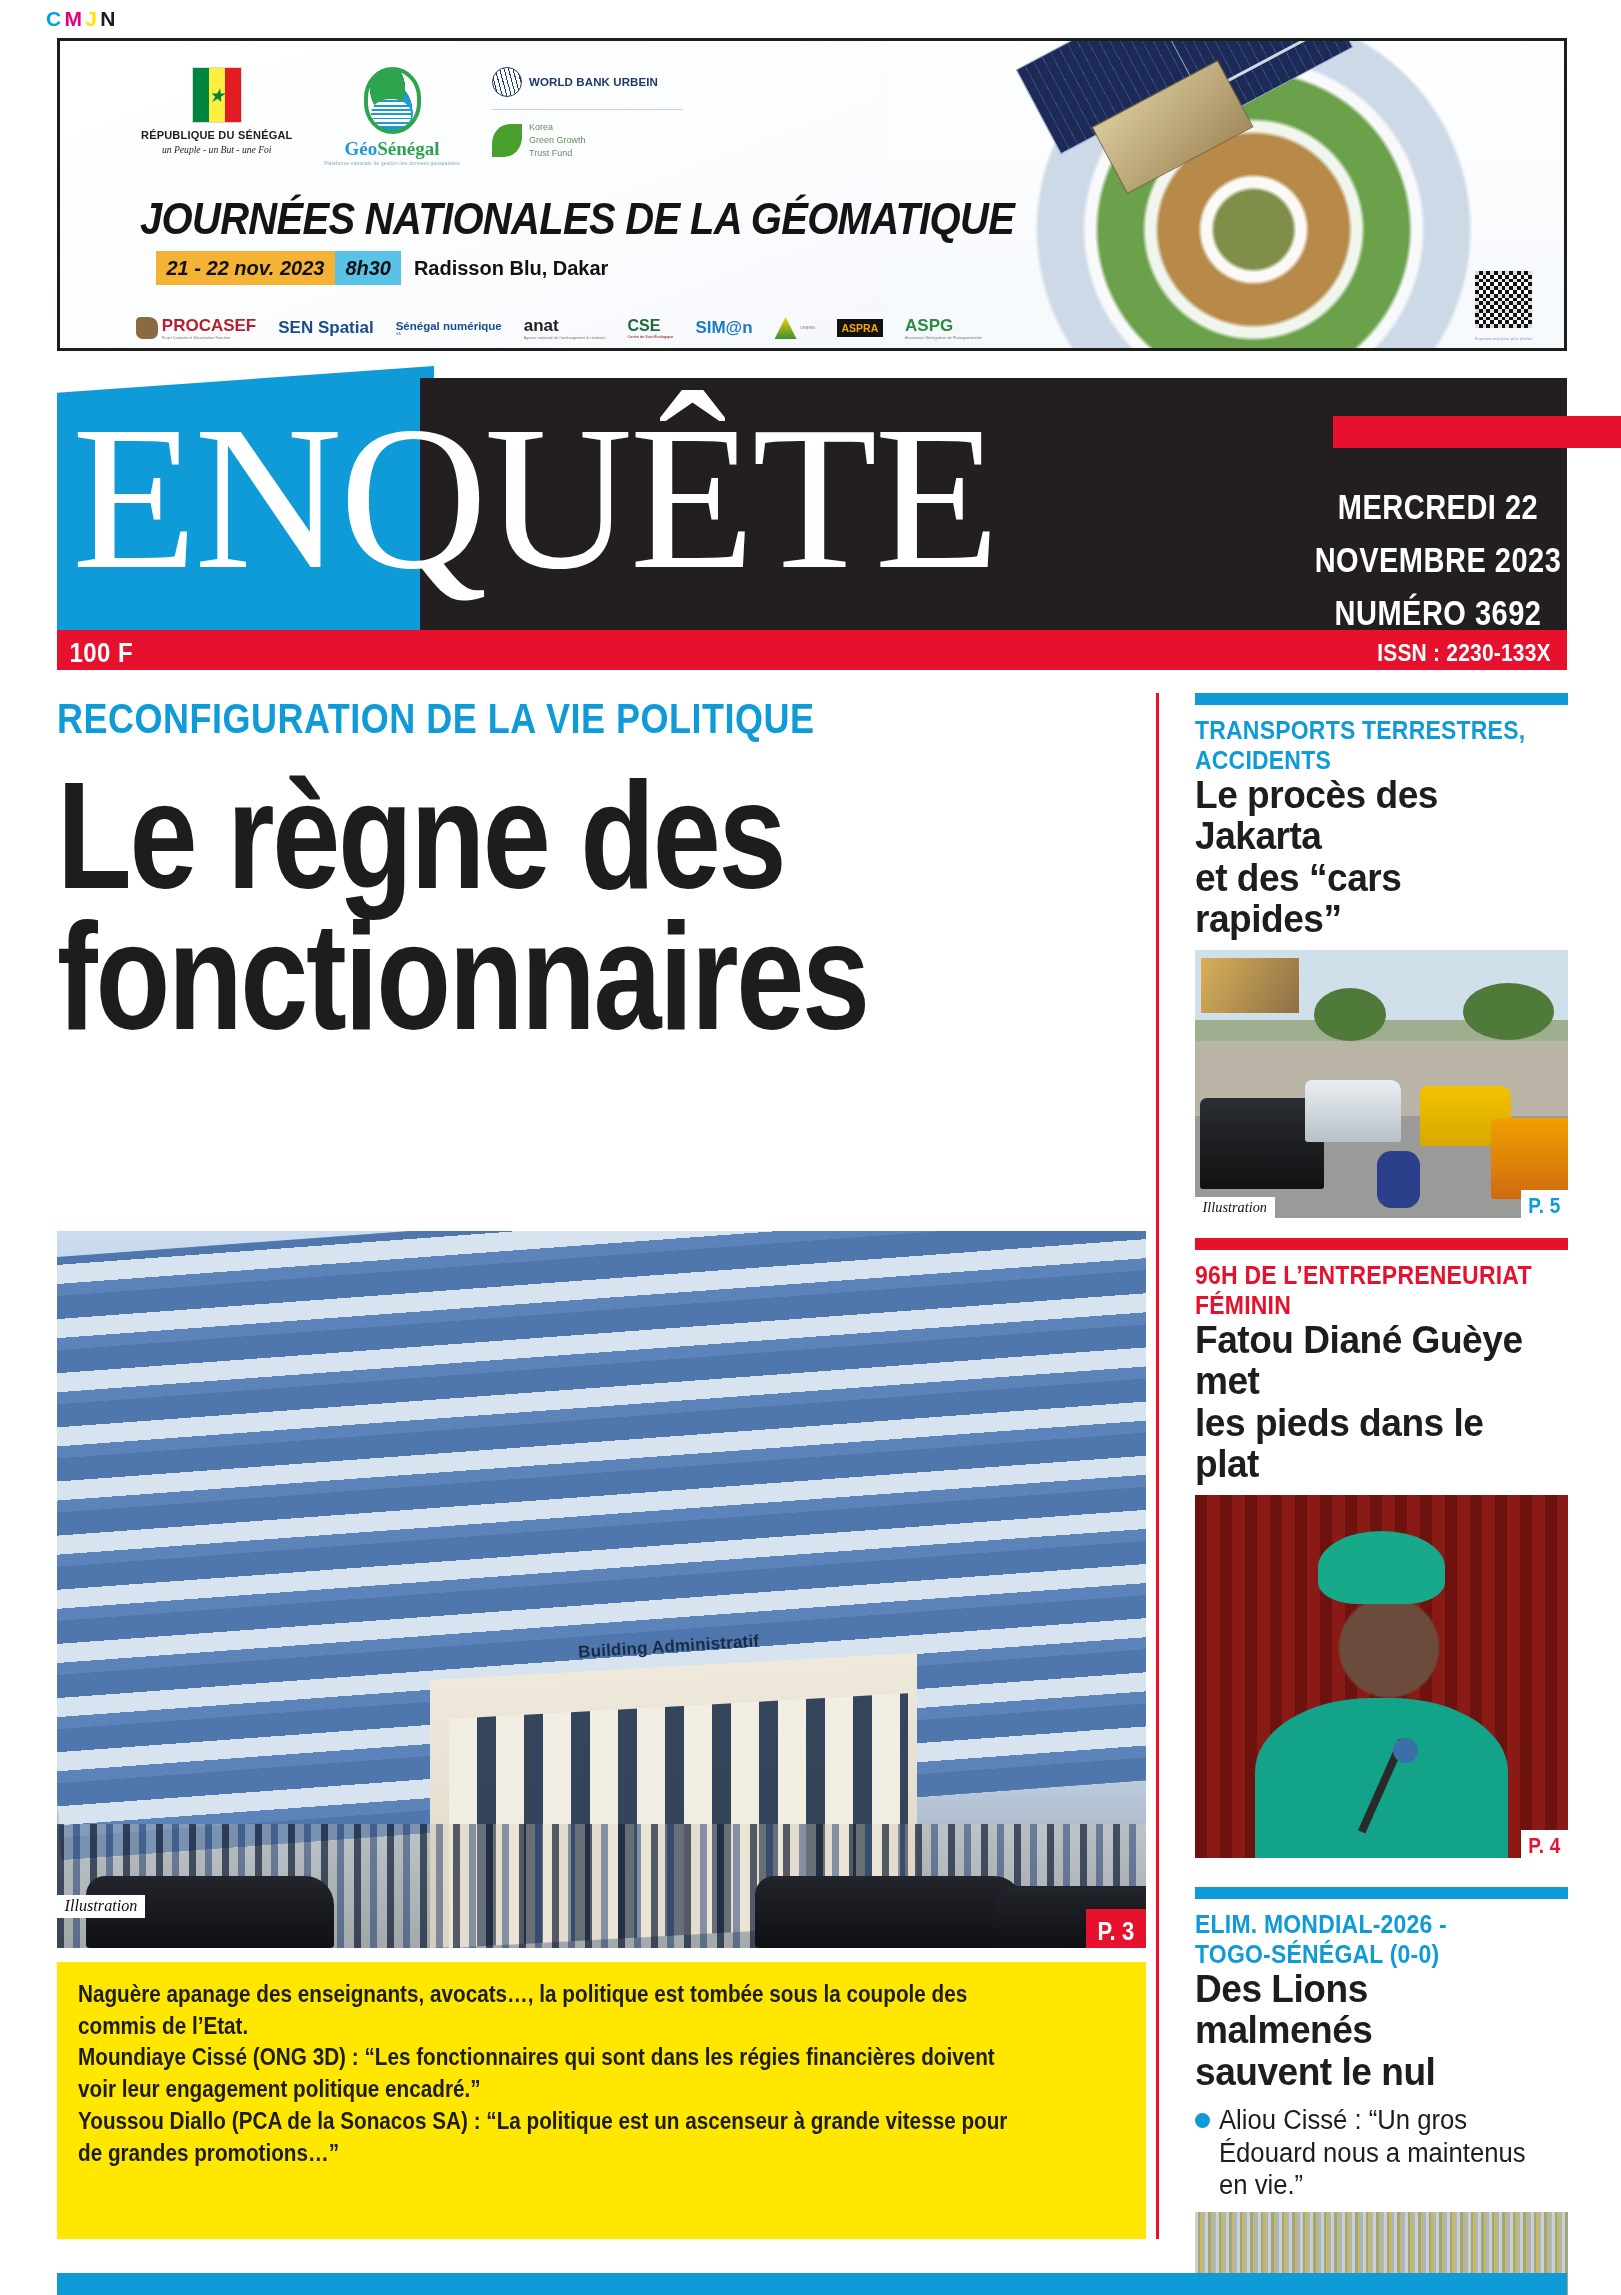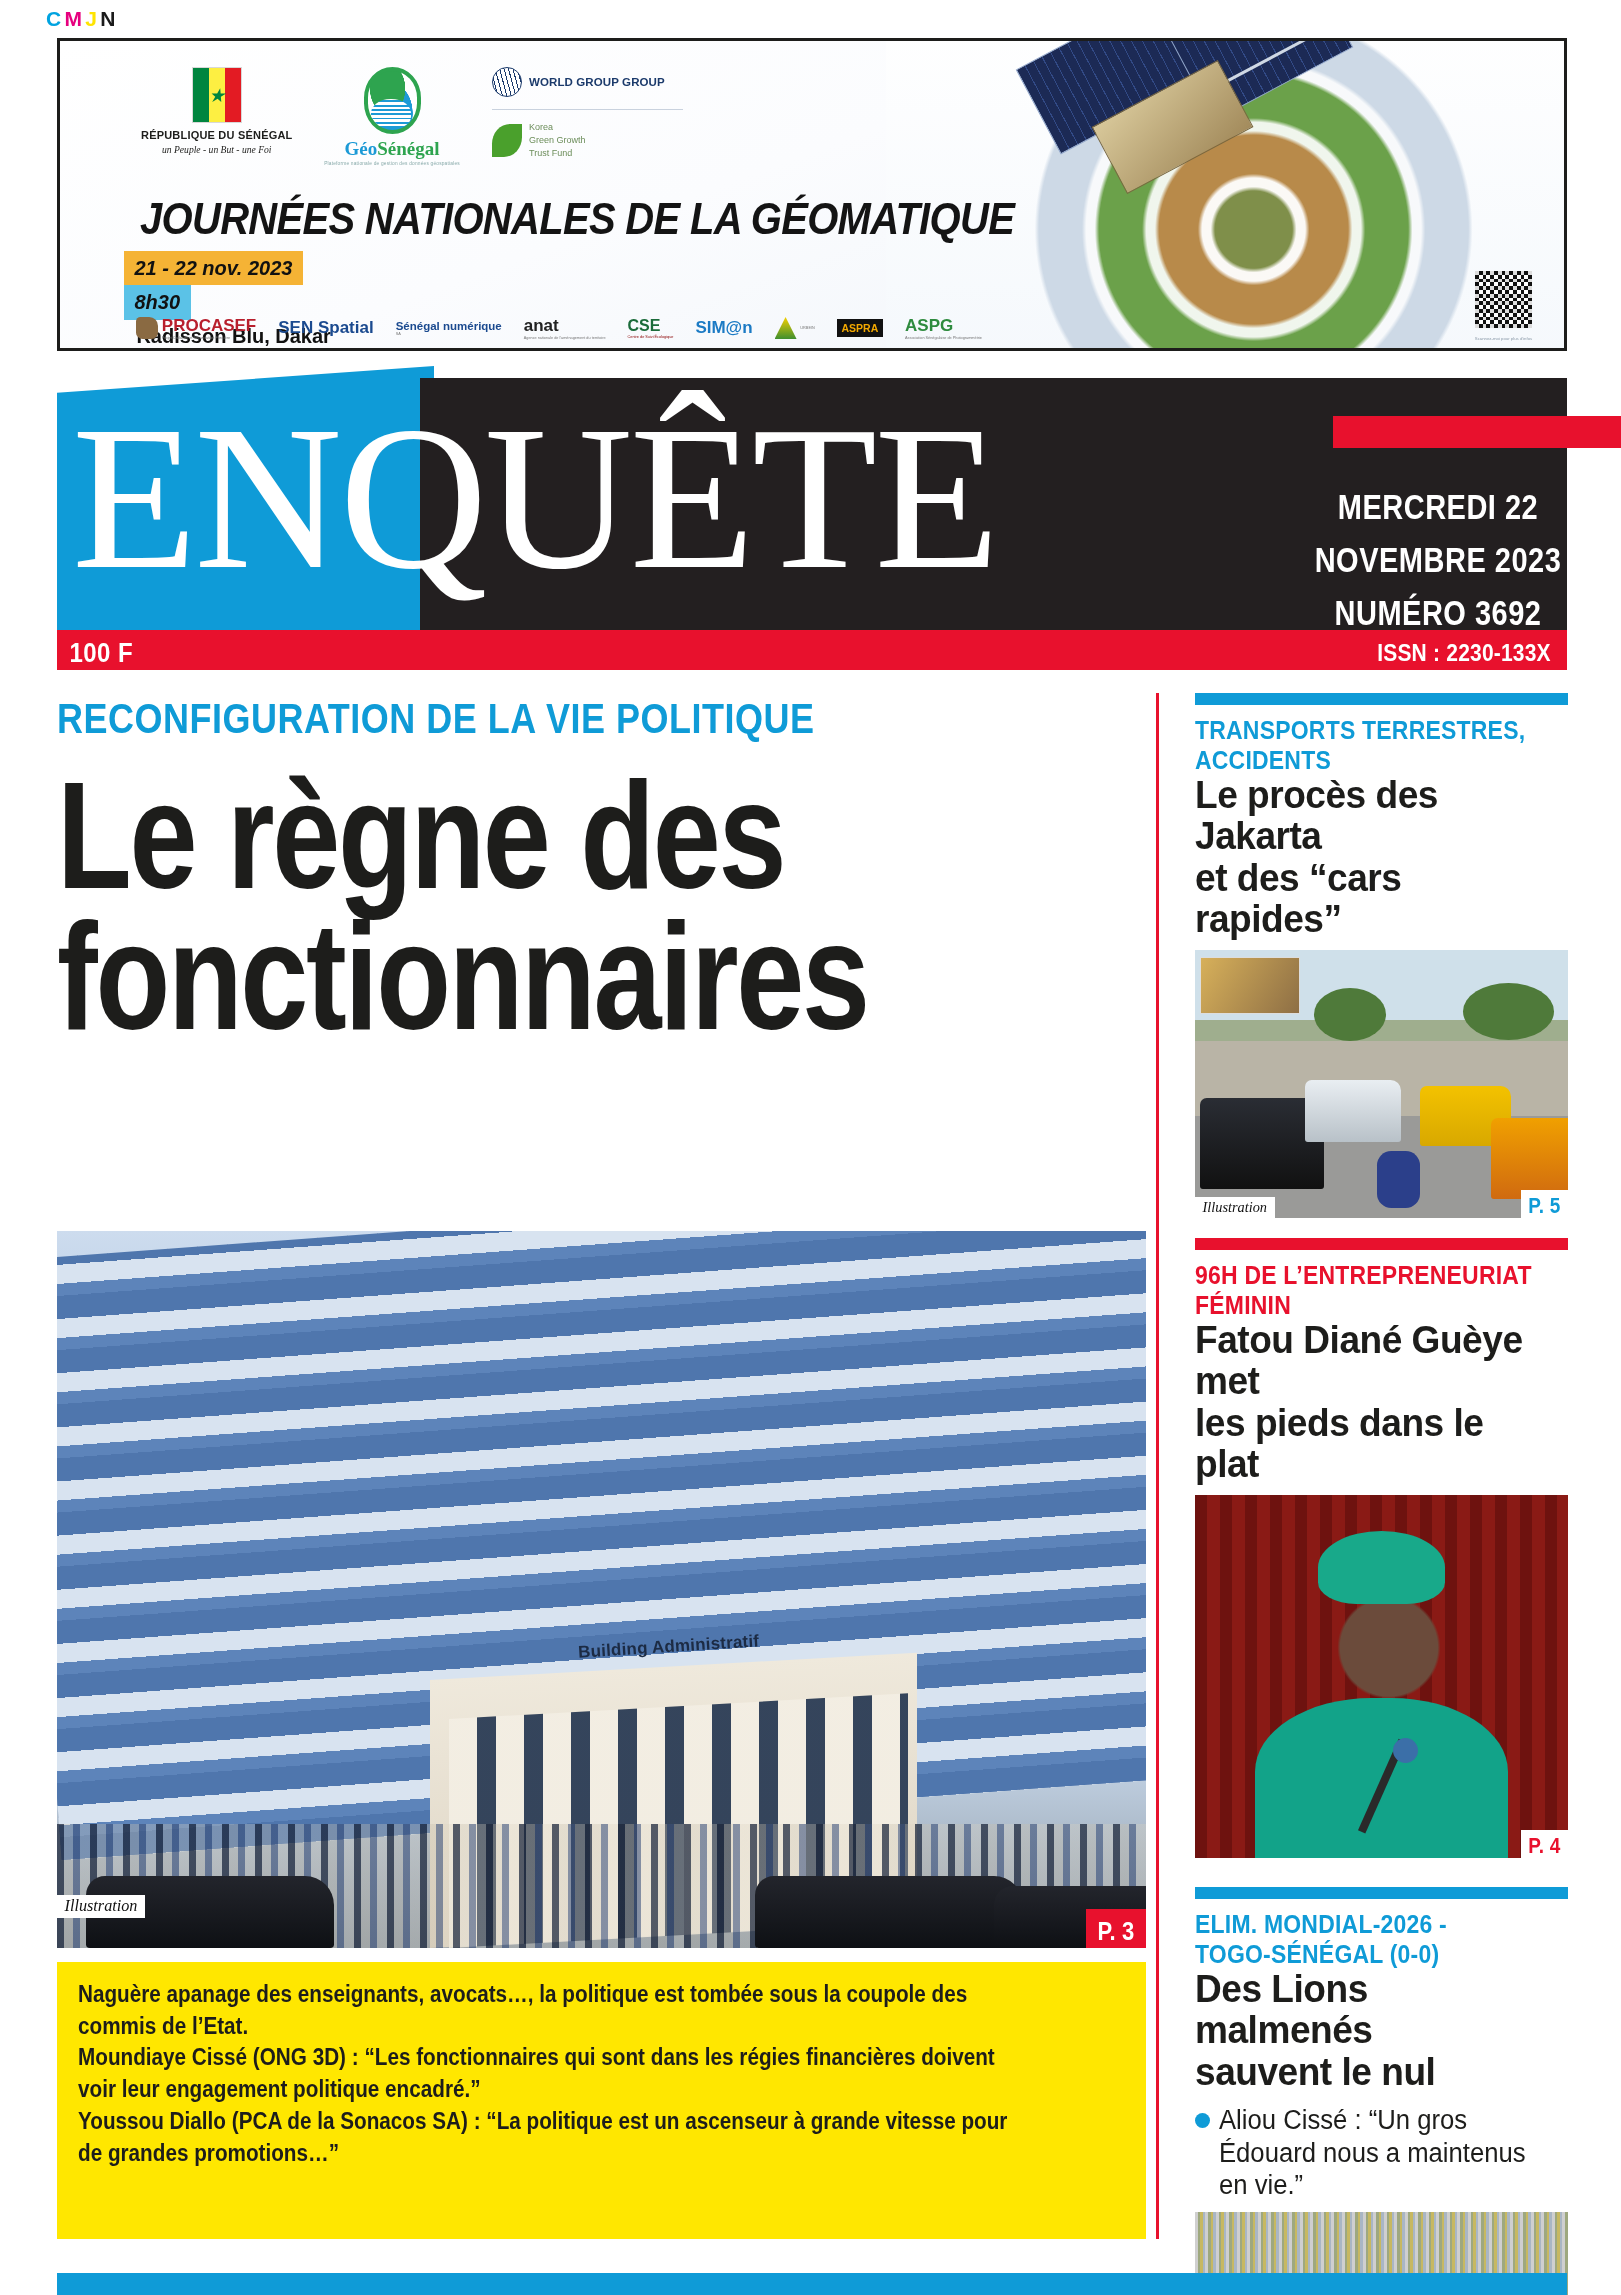--- a/index.html
+++ b/index.html
@@ -69,21 +69,21 @@
   .kg-row{ display:flex; align-items:center; gap:7.6px; }
   .kg-leaf{ width:30px; height:33px; background:#4aa02c; border-radius:60% 0 60% 0; }
   .kg-txt{ font-size:9px; color:#6d8e5b; line-height:1.45; }
 
   .ad-title {
     position:absolute; left:80px; top:153px;
     font-size:40px; font-weight:800; font-style:italic;
     letter-spacing:-0.7px; color:#141414; white-space:nowrap;
     transform:scaleY(1.12); transform-origin:left top;
   }
-  .ad-when { position:absolute; left:64px; top:210px; display:flex; align-items:flex-start;flex-direction:column; }
+  .ad-when { position:absolute; left:96px; top:210px; display:flex; align-items:center; }
   .ad-date { background:#f5b335; color:#111; font-size:20px; font-weight:700; font-style:italic; padding:5.7px 10.5px; }
   .ad-time { background:#5bc2e7; color:#111; font-size:20px; font-weight:700; font-style:italic; padding:5.7px 10.5px; }
   .ad-place{ color:#111; font-size:20px; font-weight:600; padding:5.7px 0 5.7px 12.4px; font-family:"Liberation Sans",sans-serif;}
 
   .ad-sponsors { position:absolute; left:76px; top:275px; display:flex; align-items:center; gap:22px; }
   .sp { display:flex; align-items:center; gap:3.8px; }
   .sp-name { font-size:17px; font-weight:800; }
   .sp-sub { font-size:3.8px; color:#777; }
   .sp-ico { width:22px; height:22px; }
 
@@ -314,21 +314,21 @@
     <div class="geo-wrap">
       <div class="geo-mark"></div>
       <div class="geo-txt"><span class="a">Géo</span><span class="b">Sénégal</span></div>
       <div class="geo-sub">Plateforme nationale de gestion des données géospatiales</div>
     </div>
 
 
     <div class="wb-wrap">
       <div class="wb-row">
         <div class="wb-globe"></div>
-        <div class="wb-name">WORLD GROUP GROUP</div>
+        <div class="wb-name">WORLD BANK URBEIN</div>
       </div>
       <div class="wb-rule"></div>
       <div class="kg-row">
         <div class="kg-leaf"></div>
         <div class="kg-txt">
           <span>Korea</span><br>
           <span>Green Growth</span><br>
           <span>Trust Fund</span>
         </div>
       </div>

